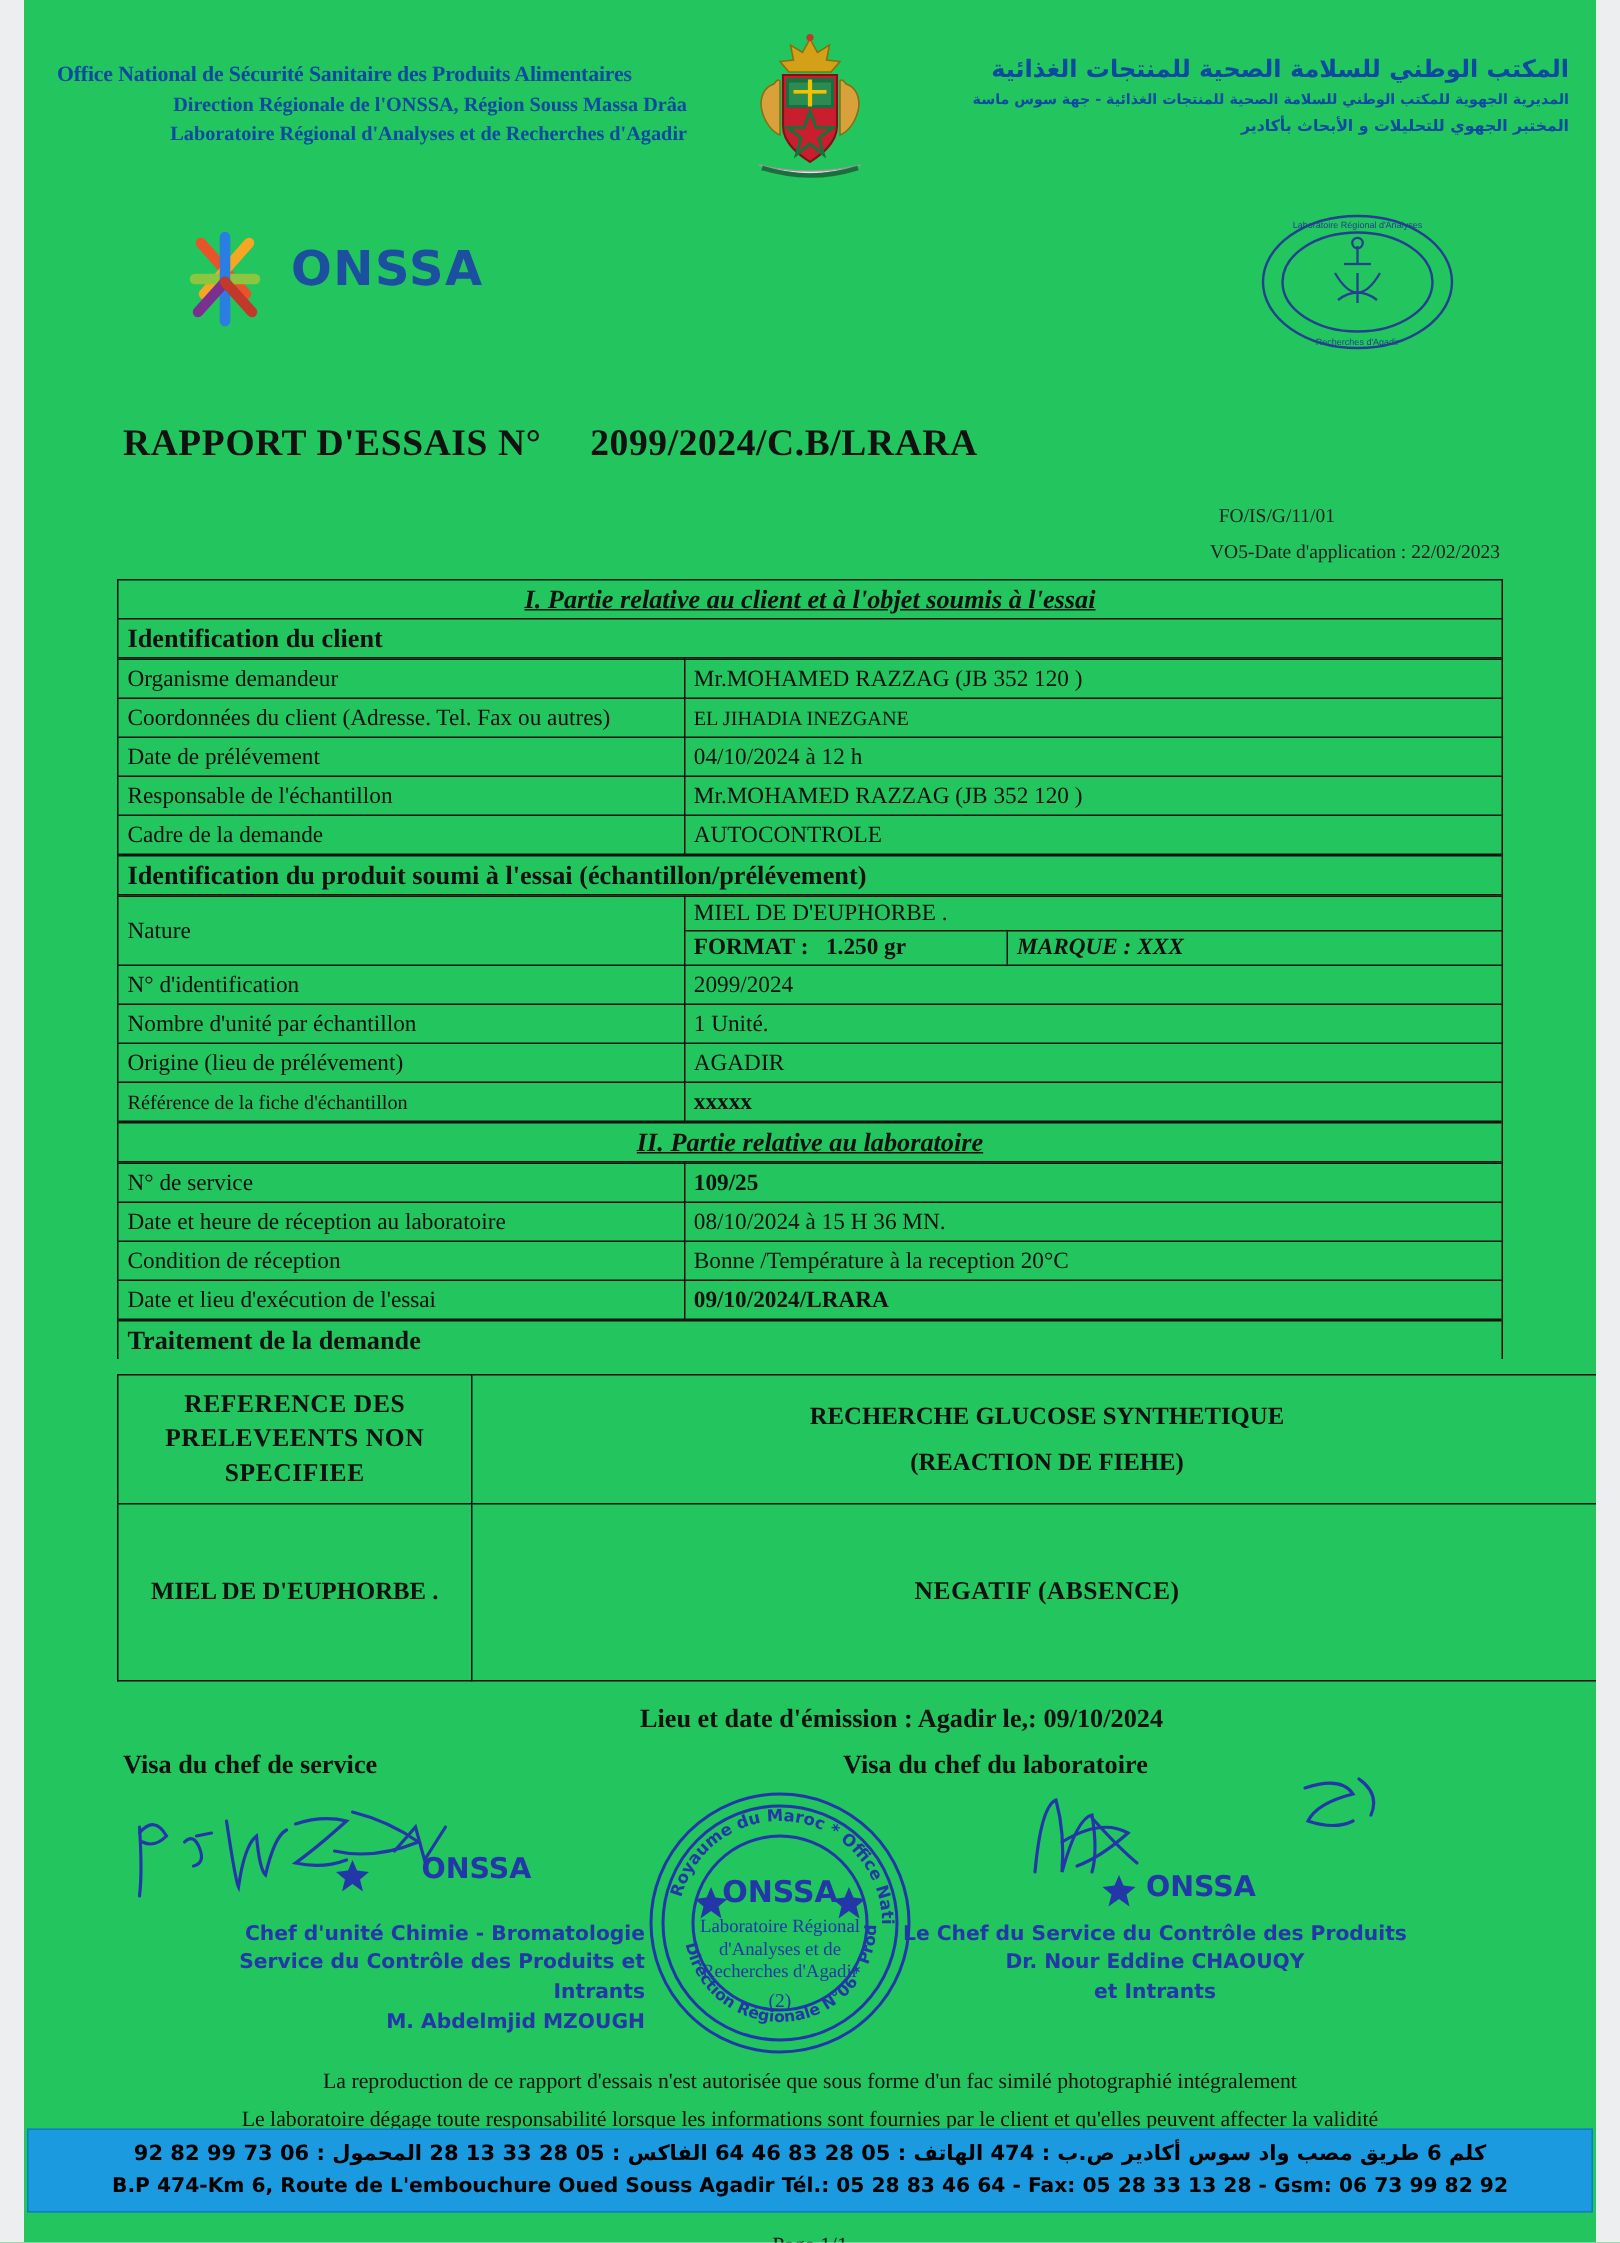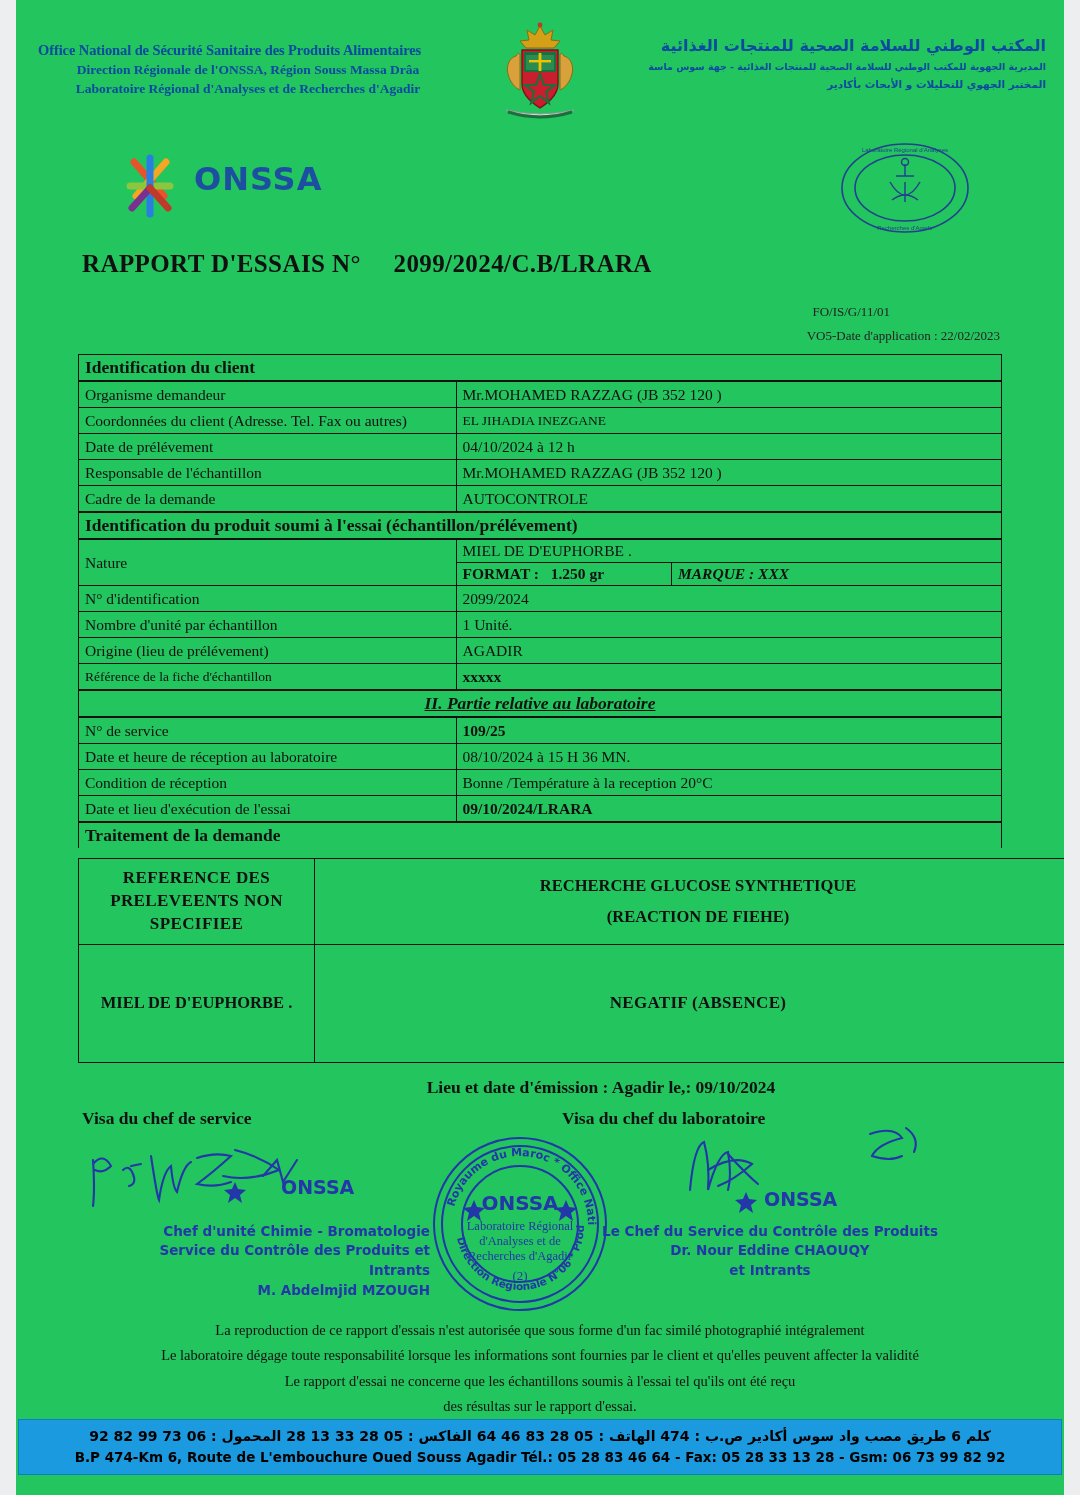--- a/index.html
+++ b/index.html
@@ -36,21 +36,21 @@
   }
   .hdr-left .l1 {
     font-size: 14.5px;
     font-weight: bold;
     letter-spacing: -0.1px;
     white-space: nowrap;
   }
   .hdr-left .l2, .hdr-left .l3 {
     font-size: 13.5px;
     font-weight: bold;
-    text-align: center;
+    text-align: right;
     margin-top: 3px;
   }
   .hdr-right {
     position: absolute;
     right: 34px;
     top: 36px;
     width: 420px;
     color: #0b4aa0;
     text-align: right;
     direction: rtl;
@@ -97,20 +97,21 @@
     right: 100px;
     top: 8px;
     width: 150px;
     height: 100px;
   }
 
   
   .title-row {
     position: relative;
     height: 54px;
+    margin-top: 32px;
   }
   .report-title {
     position: absolute;
     left: 82px;
     top: 0;
     font-size: 25px;
     font-weight: bold;
     letter-spacing: 0.4px;
     white-space: nowrap;
   }
@@ -422,20 +423,23 @@
       <span class="num">2099/2024/C.B/LRARA</span>
     </div>
   </div>
 
   <div class="doc-codes">
     <div class="c1">FO/IS/G/11/01</div>
     <div class="c2">VO5-Date d'application  : 22/02/2023</div>
   </div>
 
   <div class="frame">
+    <div class="sec-head center">
+      <span>I.  Partie relative au client et à l'objet soumis à l'essai</span>
+    </div>
     <div class="sec-head">Identification du client</div>
 
     <table class="kv">
       <tbody>
           <tr>
         <td class="k noleft">Organisme demandeur</td>
         <td class="v noright">Mr.MOHAMED RAZZAG (JB 352 120 )</td>
       </tr>
       <tr>
         <td class="k noleft">Coordonnées du client (Adresse. Tel. Fax ou autres)</td>

